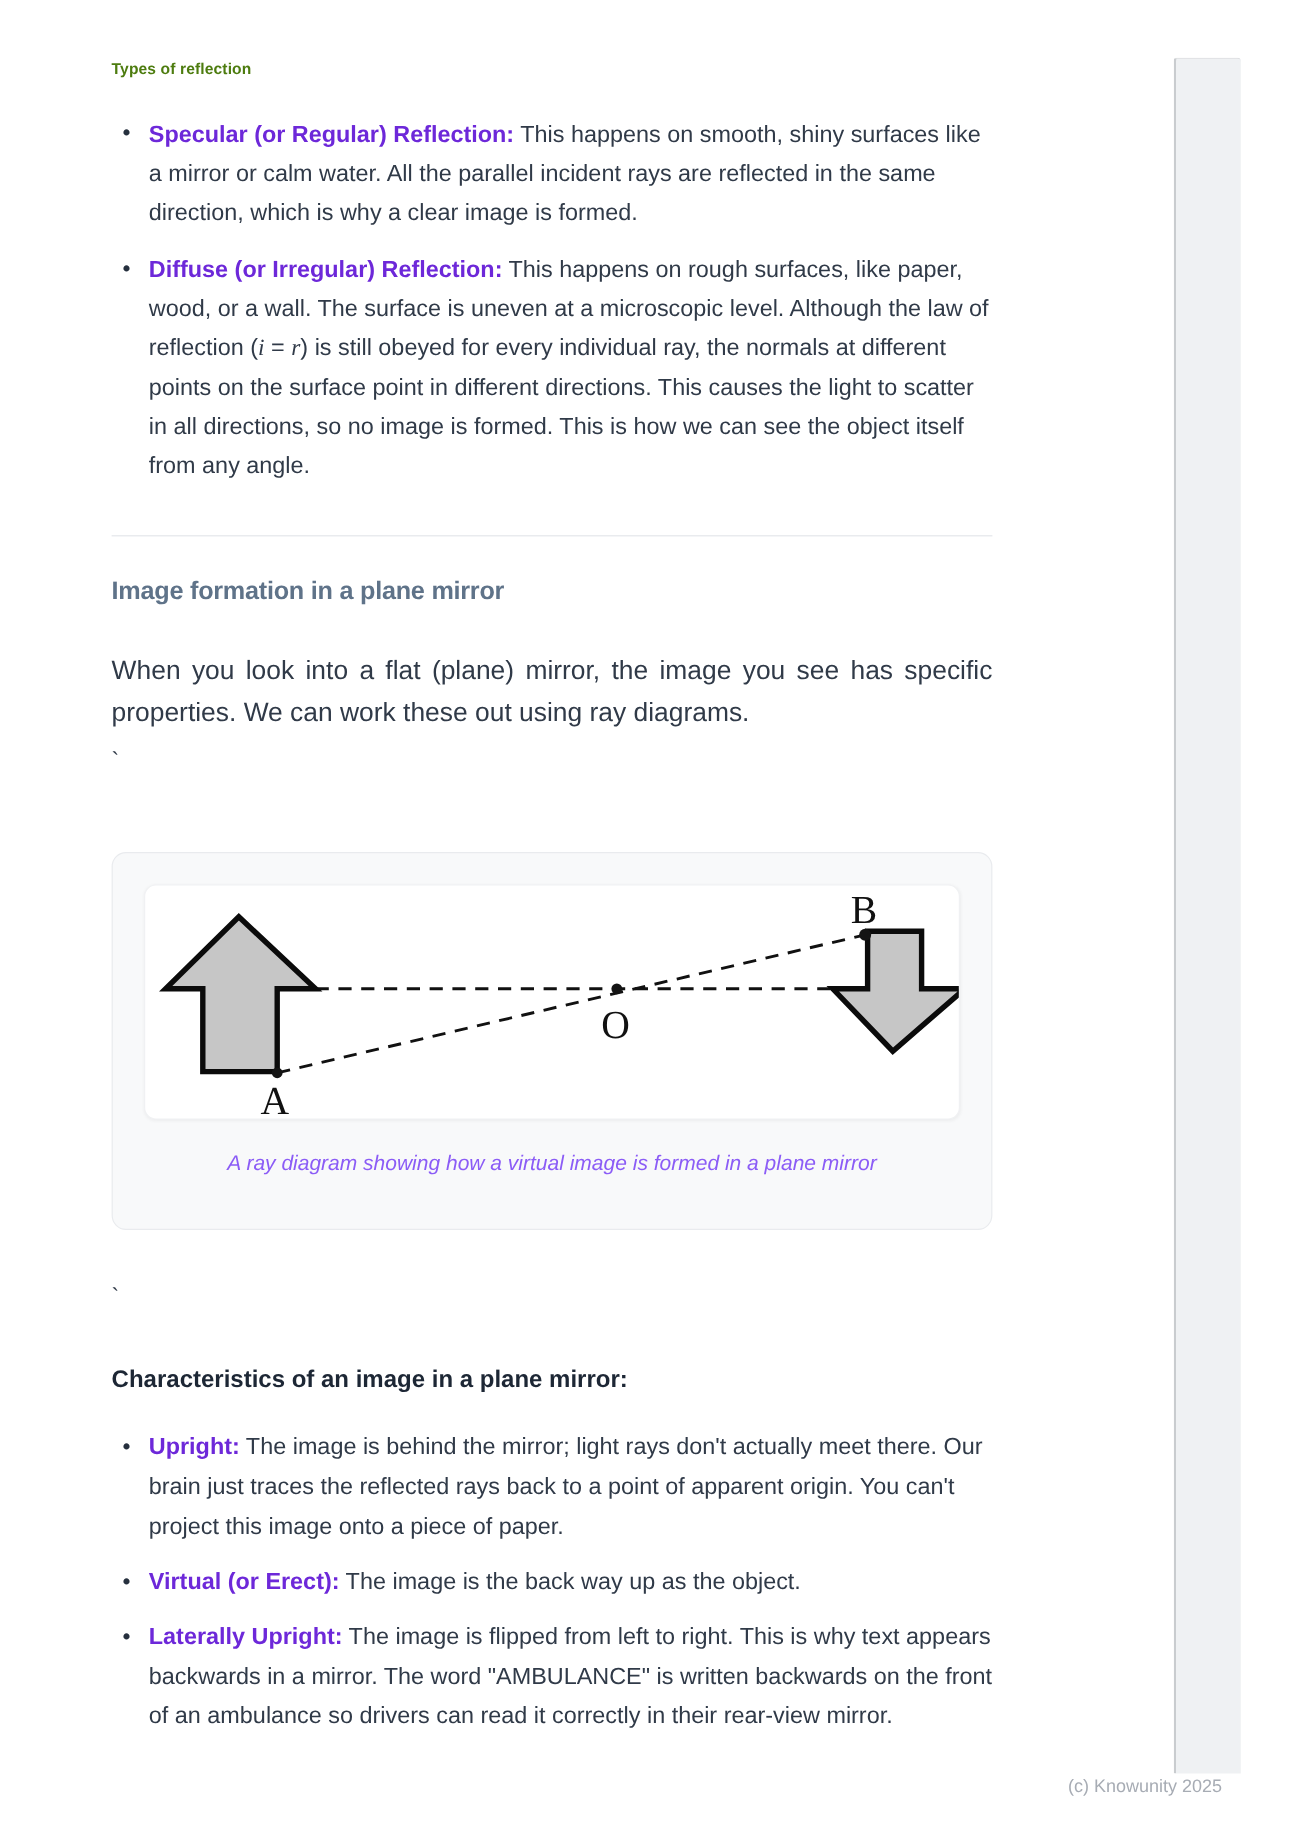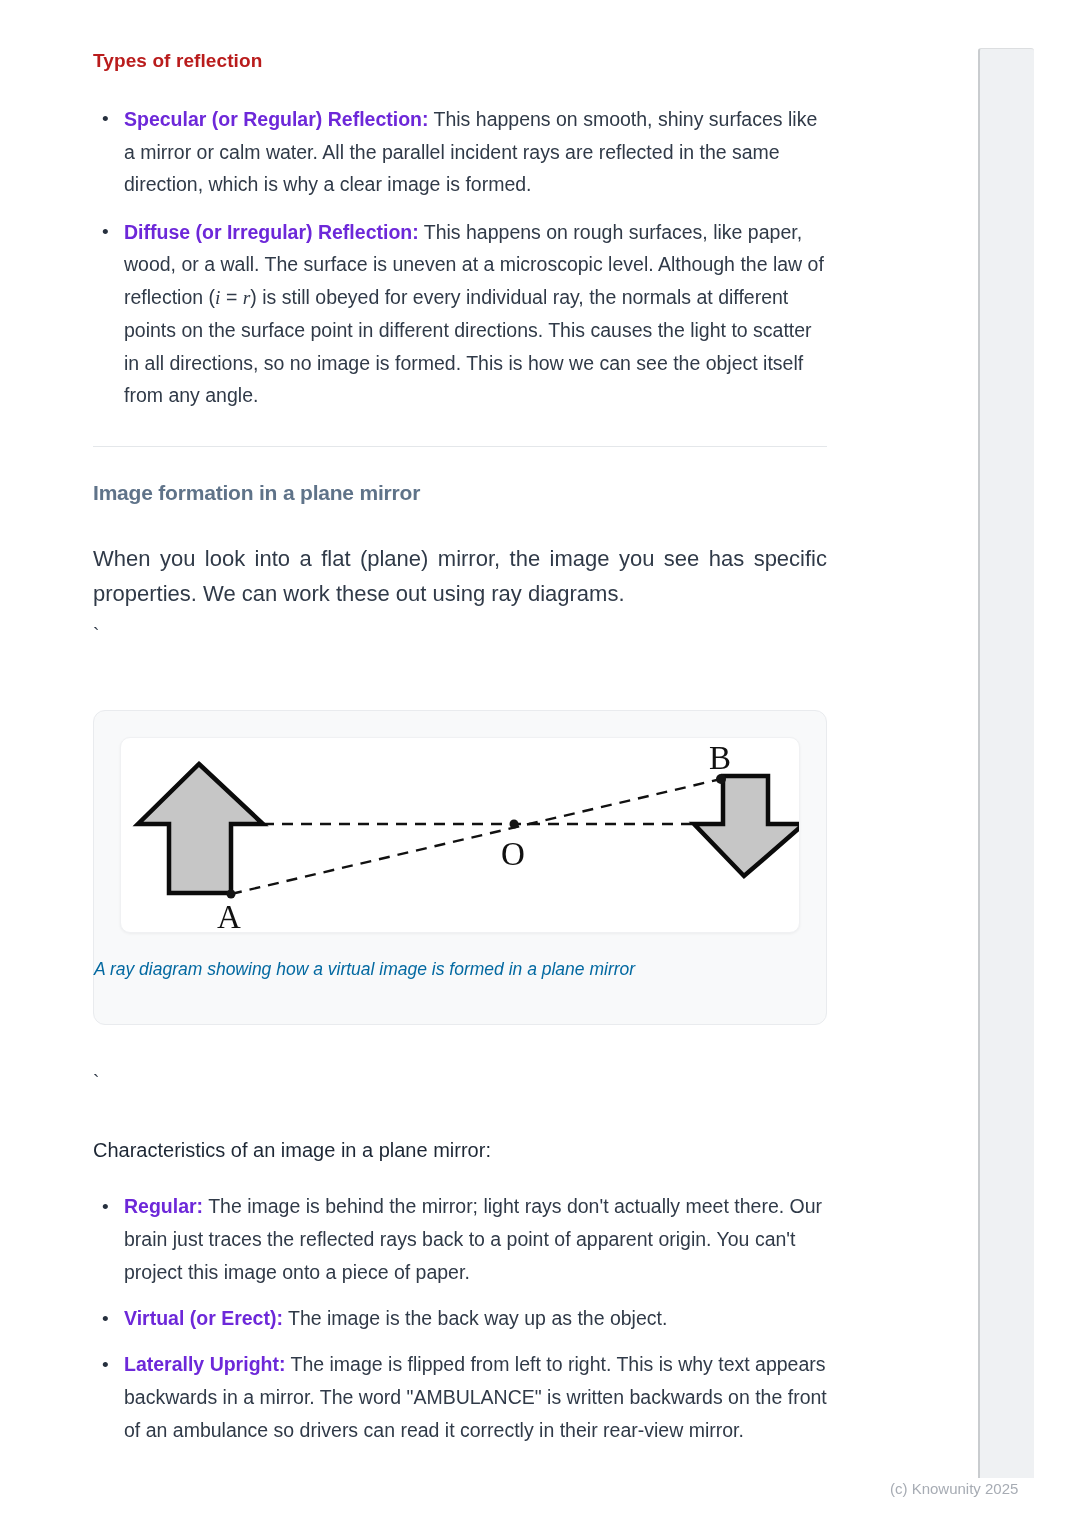--- a/index.html
+++ b/index.html
@@ -3,21 +3,21 @@
 <meta charset="utf-8">
 <style>
   html,body{margin:0;padding:0;}
   body{
     width:1080px;height:1528px;position:relative;overflow:hidden;
     background:#ffffff;
     font-family:"Liberation Sans", sans-serif;
     color:#303a48;
   }
   .content-col{position:absolute;left:93px;width:734px;}
-  .h3{font-size:19px;font-weight:700;color:#b91c1c;letter-spacing:.1px;}
+  .h3{font-size:13px;font-weight:700;color:#4d7c0f;letter-spacing:.1px;}
   .doc-list{list-style:none;margin:0;padding:0;}
   .doc-list li{
     position:relative;padding-left:31px;font-size:19.5px;line-height:32.5px;
     margin-bottom:15px;color:#303a48;
   }
   .doc-list li .bullet{
     position:absolute;left:9px;top:0;font-size:19px;color:#26303e;
   }
   .doc-list b{font-weight:700;color:#6d28d9;}
   .math{font-family:"Liberation Serif", serif;font-style:italic;}
@@ -34,25 +34,25 @@
   .figure-card{
     position:absolute;left:93px;top:710px;width:734px;height:315px;
     box-sizing:border-box;background:#f8f9fa;border:1px solid #e9ebee;border-radius:12px;
   }
   .figure-inner{
     position:absolute;left:26px;top:26px;width:680px;height:196px;
     background:#ffffff;border:1px solid #f0f1f3;border-radius:10px;
     box-shadow:0 1px 3px rgba(0,0,0,.05);box-sizing:border-box;
   }
   .figure-caption{
-    position:absolute;left:0;top:248px;width:100%;text-align:left;
-    font-size:17.5px;font-style:italic;color:#0369a1;
+    position:absolute;left:0;top:248px;width:100%;text-align:center;
+    font-size:17.5px;font-style:italic;color:#8b5cf6;
   }
   .h4{position:absolute;left:93px;width:734px;top:1139px;
-    font-size:20px;font-weight:400;color:#1d2735;}
+    font-size:20px;font-weight:700;color:#1d2735;}
   .list2{position:absolute;left:93px;width:734px;top:1190px;}
   .list2 li{line-height:33px;margin-bottom:13px;}
   .watermark{
     position:absolute;left:890px;top:1480px;font-size:15px;color:#a7acb4;z-index:3;
   }
   .scroll-strip{
     position:absolute;left:978px;top:48px;width:56px;height:1430px;
     background:#eff1f3;border-left:2px solid #c9cccf;border-top:1px solid #dcdee0;
     border-radius:3px 3px 0 0;box-sizing:border-box;z-index:2;
   }
@@ -102,21 +102,21 @@
   </div>
   <div class="figure-caption">A ray diagram showing how a virtual image is formed in a plane mirror</div>
 </div>
 
 <div class="tick" style="top:1071px;">`</div>
 
 <div class="h4">Characteristics of an image in a plane mirror:</div>
 <ul class="doc-list list2">
   <li>
     <span class="bullet">•</span>
-    <b>Regular:</b><span> The image is behind the mirror; light rays don't actually meet there. Our brain just traces the reflected rays back to a point of apparent origin. You can't project this image onto a piece of paper.</span>
+    <b>Upright:</b><span> The image is behind the mirror; light rays don't actually meet there. Our brain just traces the reflected rays back to a point of apparent origin. You can't project this image onto a piece of paper.</span>
   </li>
   <li>
     <span class="bullet">•</span>
     <b>Virtual (or Erect):</b><span> The image is the back way up as the object.</span>
   </li>
   <li>
     <span class="bullet">•</span>
     <b>Laterally Upright:</b><span> The image is flipped from left to right. This is why text appears backwards in a mirror. The word "AMBULANCE" is written backwards on the front of an ambulance so drivers can read it correctly in their rear-view mirror.</span>
   </li>
 </ul>

